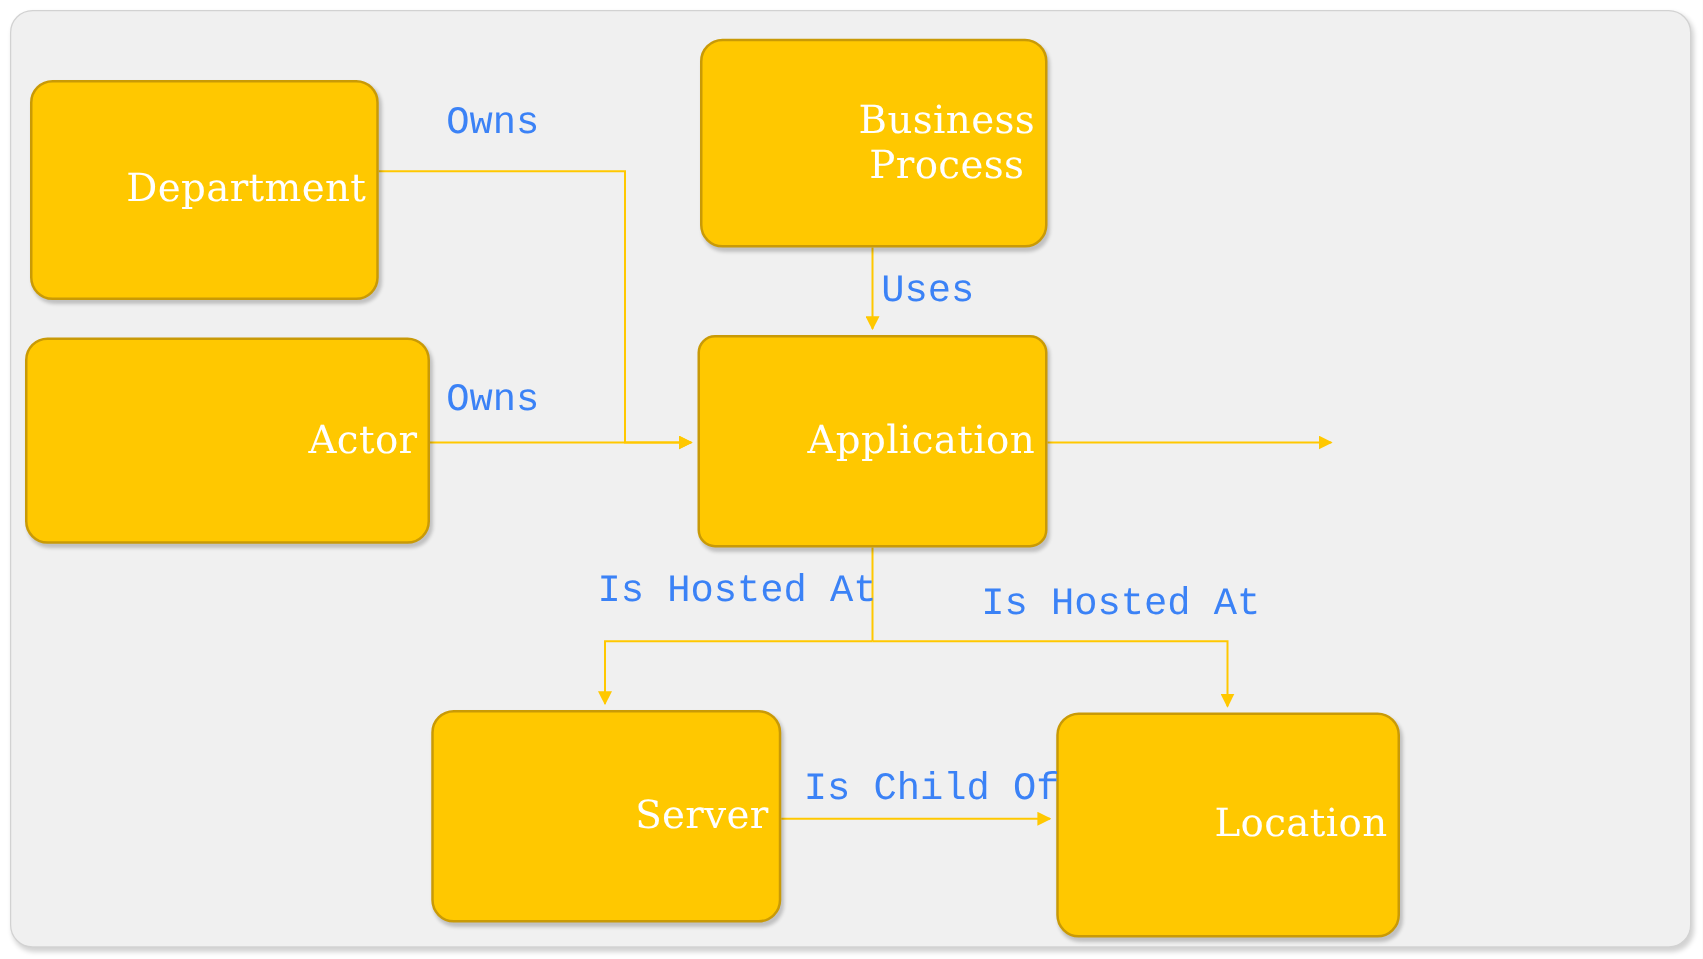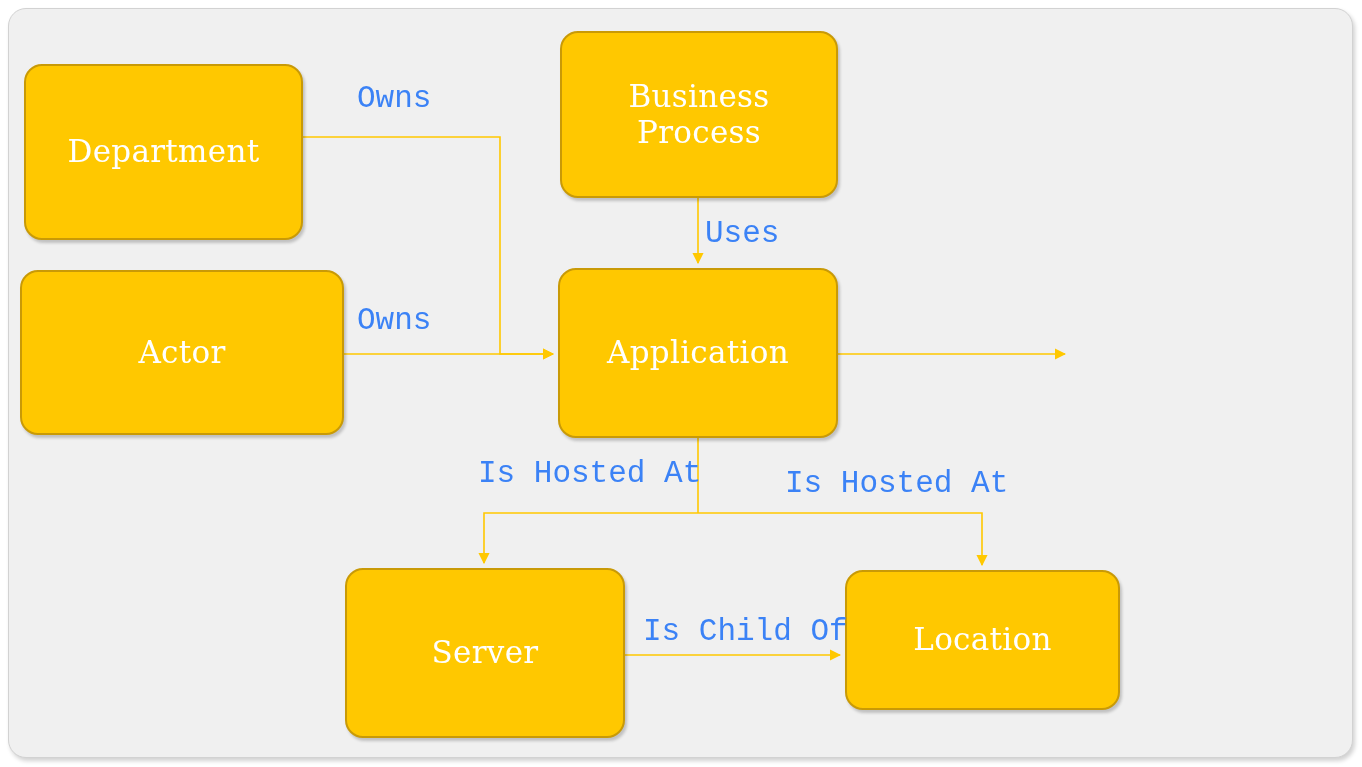--- a/index.html
+++ b/index.html
@@ -48,21 +48,21 @@
   
   .node {
     position: absolute;
     box-sizing: border-box;
     background: #ffc800;
     border: 2px solid #c99a06;
     border-radius: 18px;
     box-shadow: 2px 3px 3px rgba(0,0,0,0.20);
     display: flex;
     align-items: center;
-    justify-content: center;
+    justify-content: flex-end;
     text-align: center;
   }
   .node-label {
     color: #ffffff;
     font-family: "DejaVu Serif", serif;
     font-size: 31px;
     line-height: 1.15;
     letter-spacing: 0.3px;
     white-space: pre-line;
     padding: 0 8px;
@@ -115,30 +115,30 @@
 
   <div class="node" style="left:20px; top:270px; width:324px; height:165px;">
     <span class="node-label">Actor</span>
   </div>
 
   <div class="node" style="left:560px; top:31px; width:278px; height:167px;">
     <span class="node-label">Business
 Process</span>
   </div>
 
-  <div class="node" style="left:558px; top:268px; width:280px; height:170px;">
+  <div class="node" style="left:558px; top:268px; width:280px; height:170px;border-radius:14px;">
     <span class="node-label">Application</span>
   </div>
 
 
   <div class="node" style="left:345px; top:568px; width:280px; height:170px;">
     <span class="node-label">Server</span>
   </div>
 
-  <div class="node" style="left:845px; top:570px; width:275px; height:140px;">
+  <div class="node" style="left:845px; top:570px; width:275px; height:180px;">
     <span class="node-label">Location</span>
   </div>
 
   <div class="edge-label" style="left:357px; top:83px;">Owns</div>
 
   <div class="edge-label" style="left:357px; top:305px;">Owns</div>
 
   <div class="edge-label" style="left:705px; top:218px;">Uses</div>
 
 

